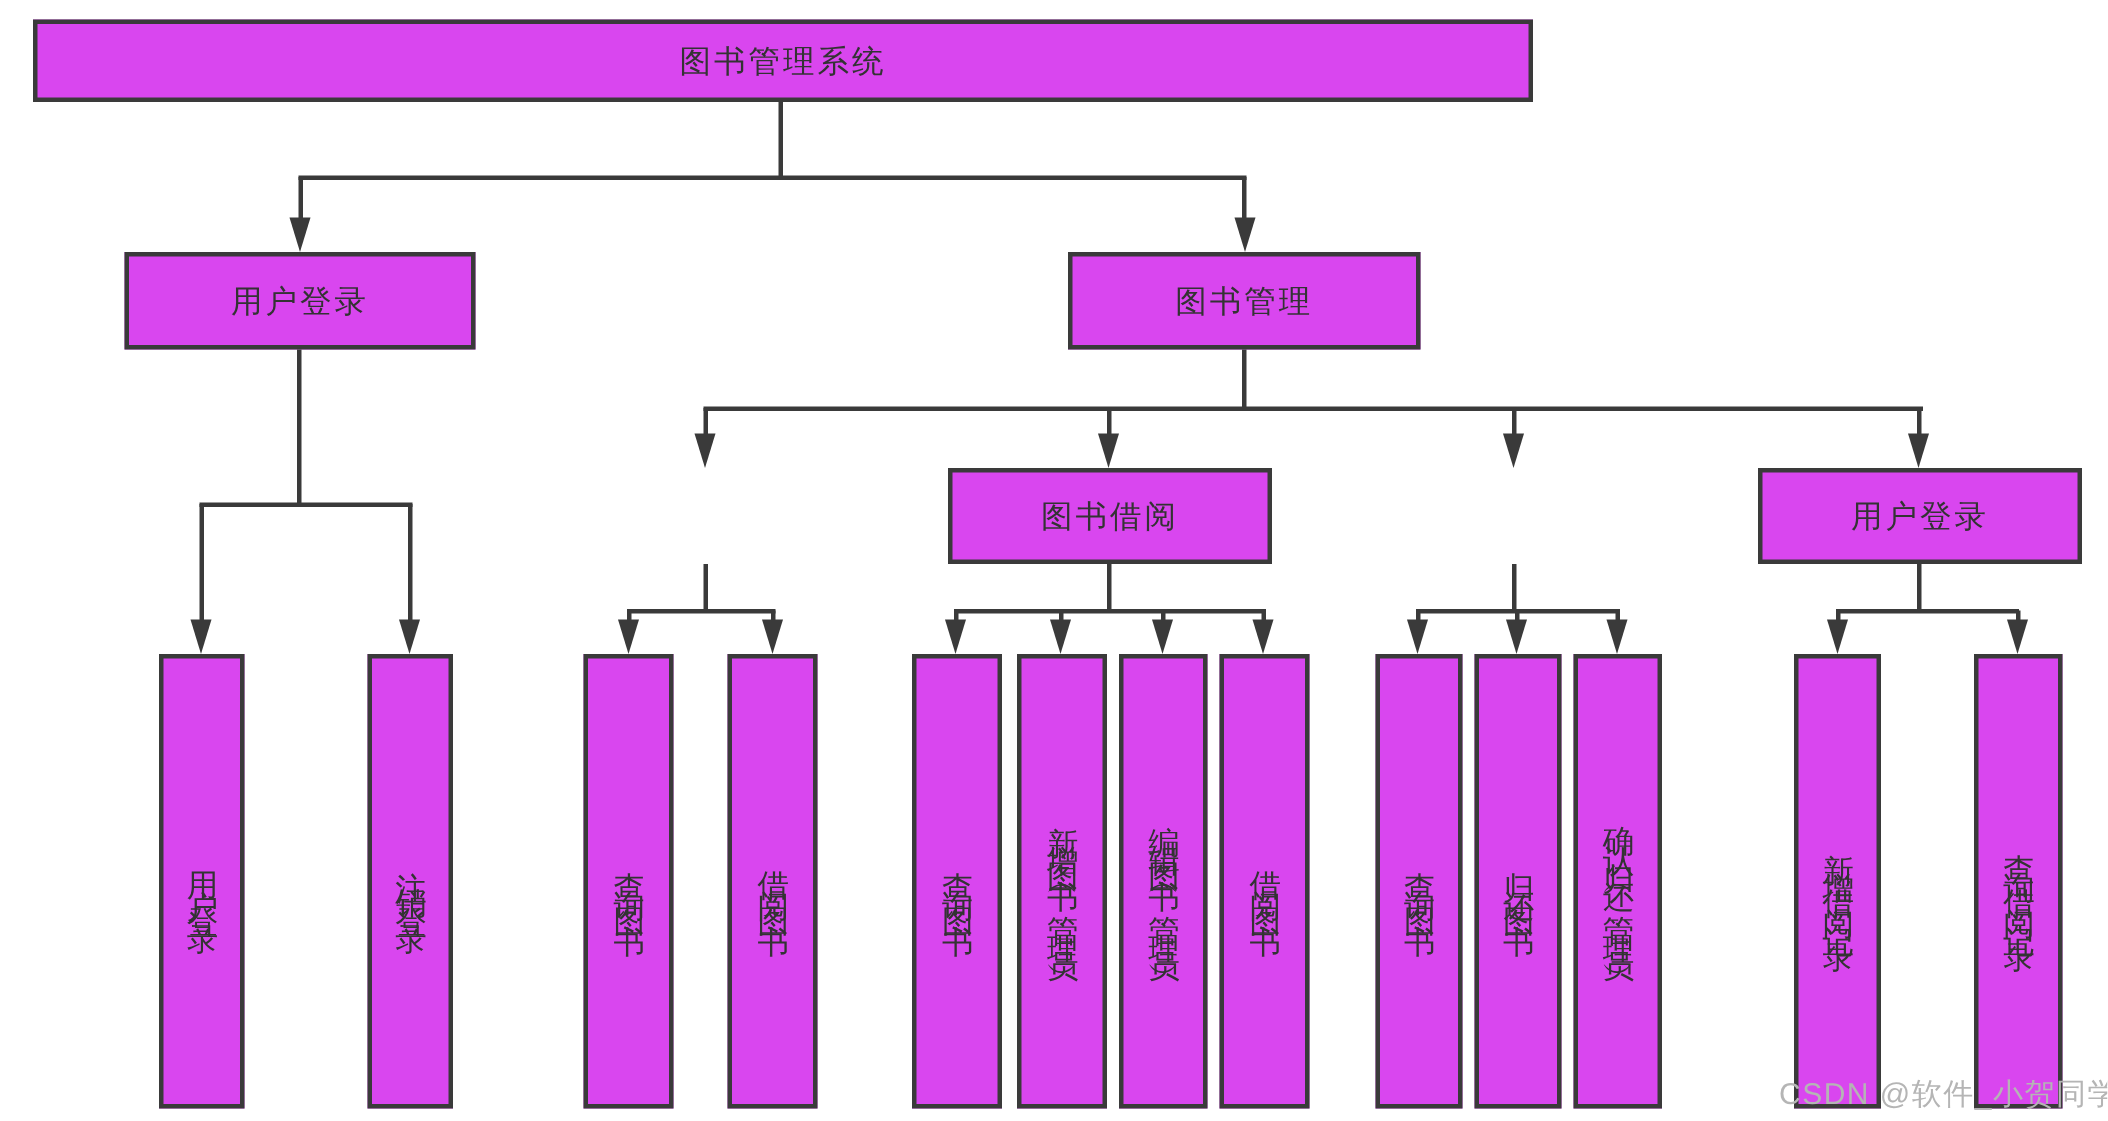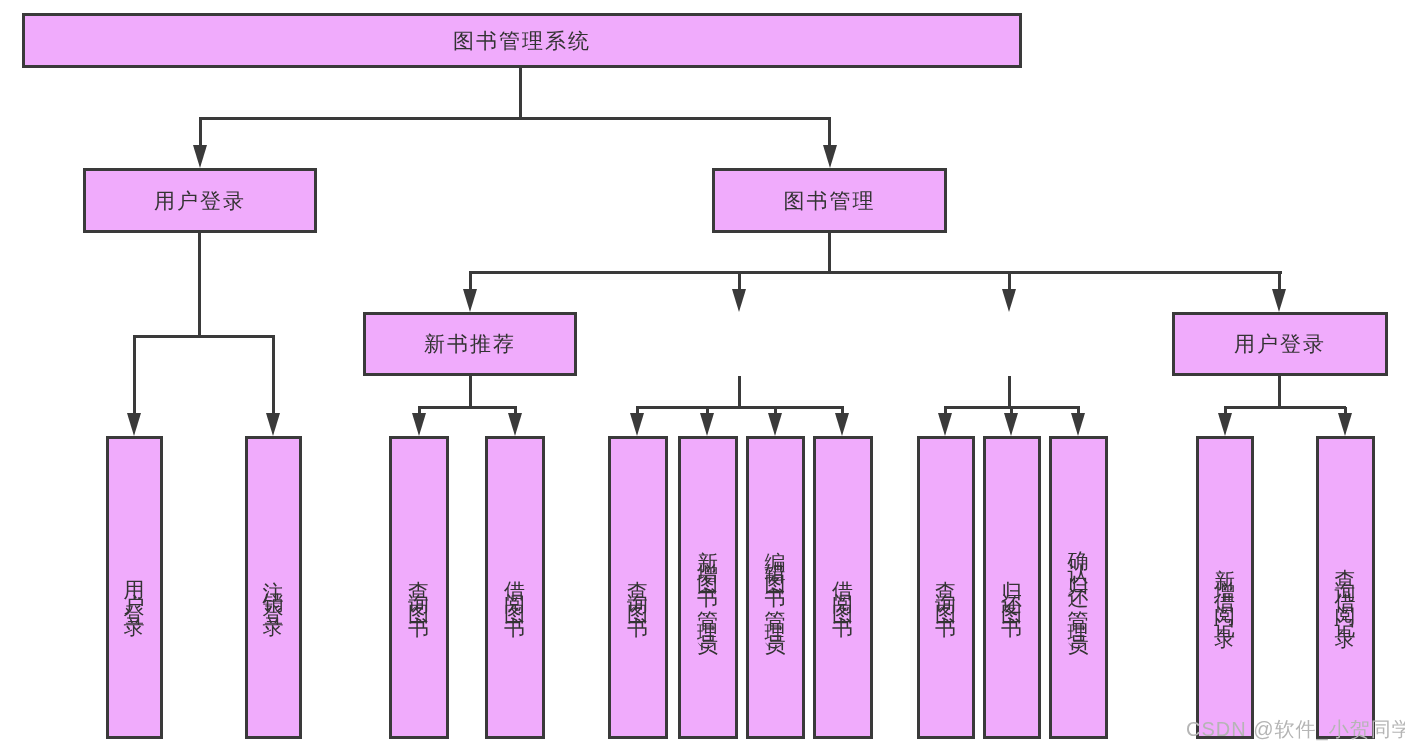--- a/index.html
+++ b/index.html
@@ -14,21 +14,21 @@
     height: 747px;
     background: #ffffff;
     overflow: hidden;
     color: #333333;
   }
   
   .box {
     position: absolute;
     box-sizing: border-box;
     border: 3px solid #3a3a3a;
-    background: #f0abfc;
+    background: #d946ef;
     display: flex;
     align-items: center;
     justify-content: center;
   }
   .hlabel {
     font-size: 21px;
     letter-spacing: 2px;
     color: #333333;
     white-space: nowrap;
   }
@@ -110,22 +110,22 @@
   <div class="h" style="left:469px;top:271px;width:813px"></div>
   <div class="v" style="left:469px;top:272px;height:18px"></div>
   <div class="ah" style="left:463px;top:289px"></div>
   <div class="v" style="left:738px;top:272px;height:18px"></div>
   <div class="ah" style="left:732px;top:289px"></div>
   <div class="v" style="left:1008px;top:272px;height:18px"></div>
   <div class="ah" style="left:1002px;top:289px"></div>
   <div class="v" style="left:1278px;top:272px;height:18px"></div>
   <div class="ah" style="left:1272px;top:289px"></div>
 
-  <div class="box l2-box" style="left:363px;width:214px">
-    <span class="hlabel">新书推荐</span>
+  <div class="box l2-box" style="left:632px;width:216px">
+    <span class="hlabel">图书借阅</span>
   </div>
   <div class="box l2-box" style="left:1172px;width:216px">
     <span class="hlabel">用户登录</span>
   </div>
 
   <div class="v" style="left:469px;top:376px;height:31px"></div>
   <div class="h" style="left:418px;top:406px;width:99px"></div>
   <div class="v" style="left:418px;top:407px;height:7px"></div>
   <div class="ah" style="left:412px;top:413px"></div>
   <div class="v" style="left:514px;top:407px;height:7px"></div>

